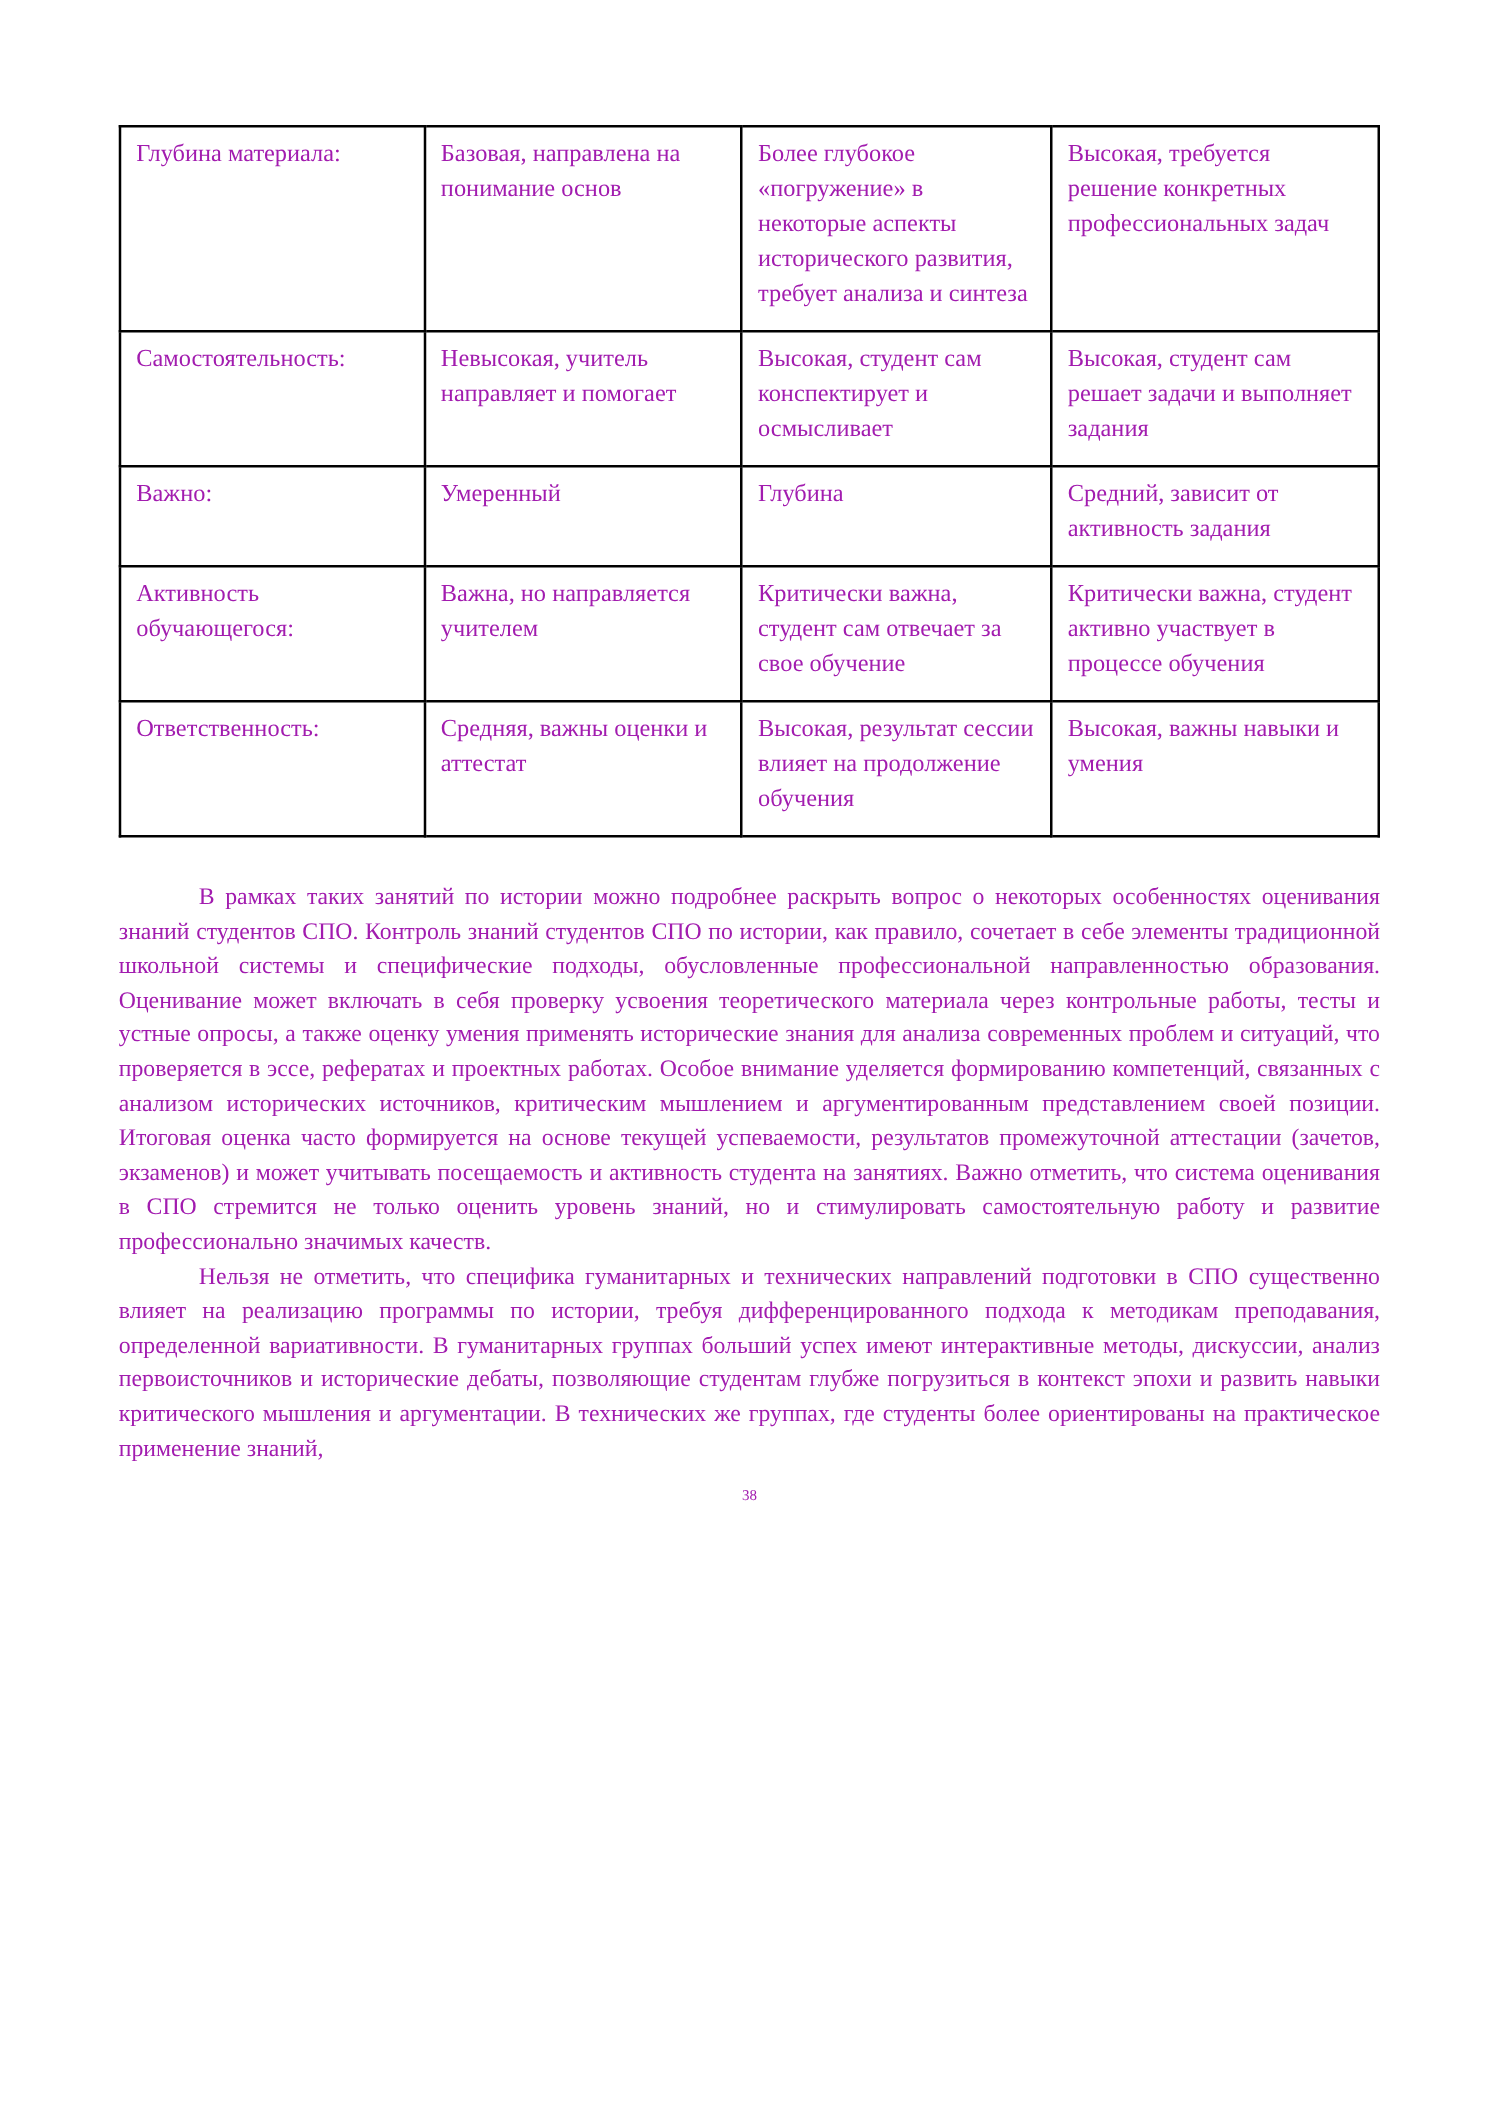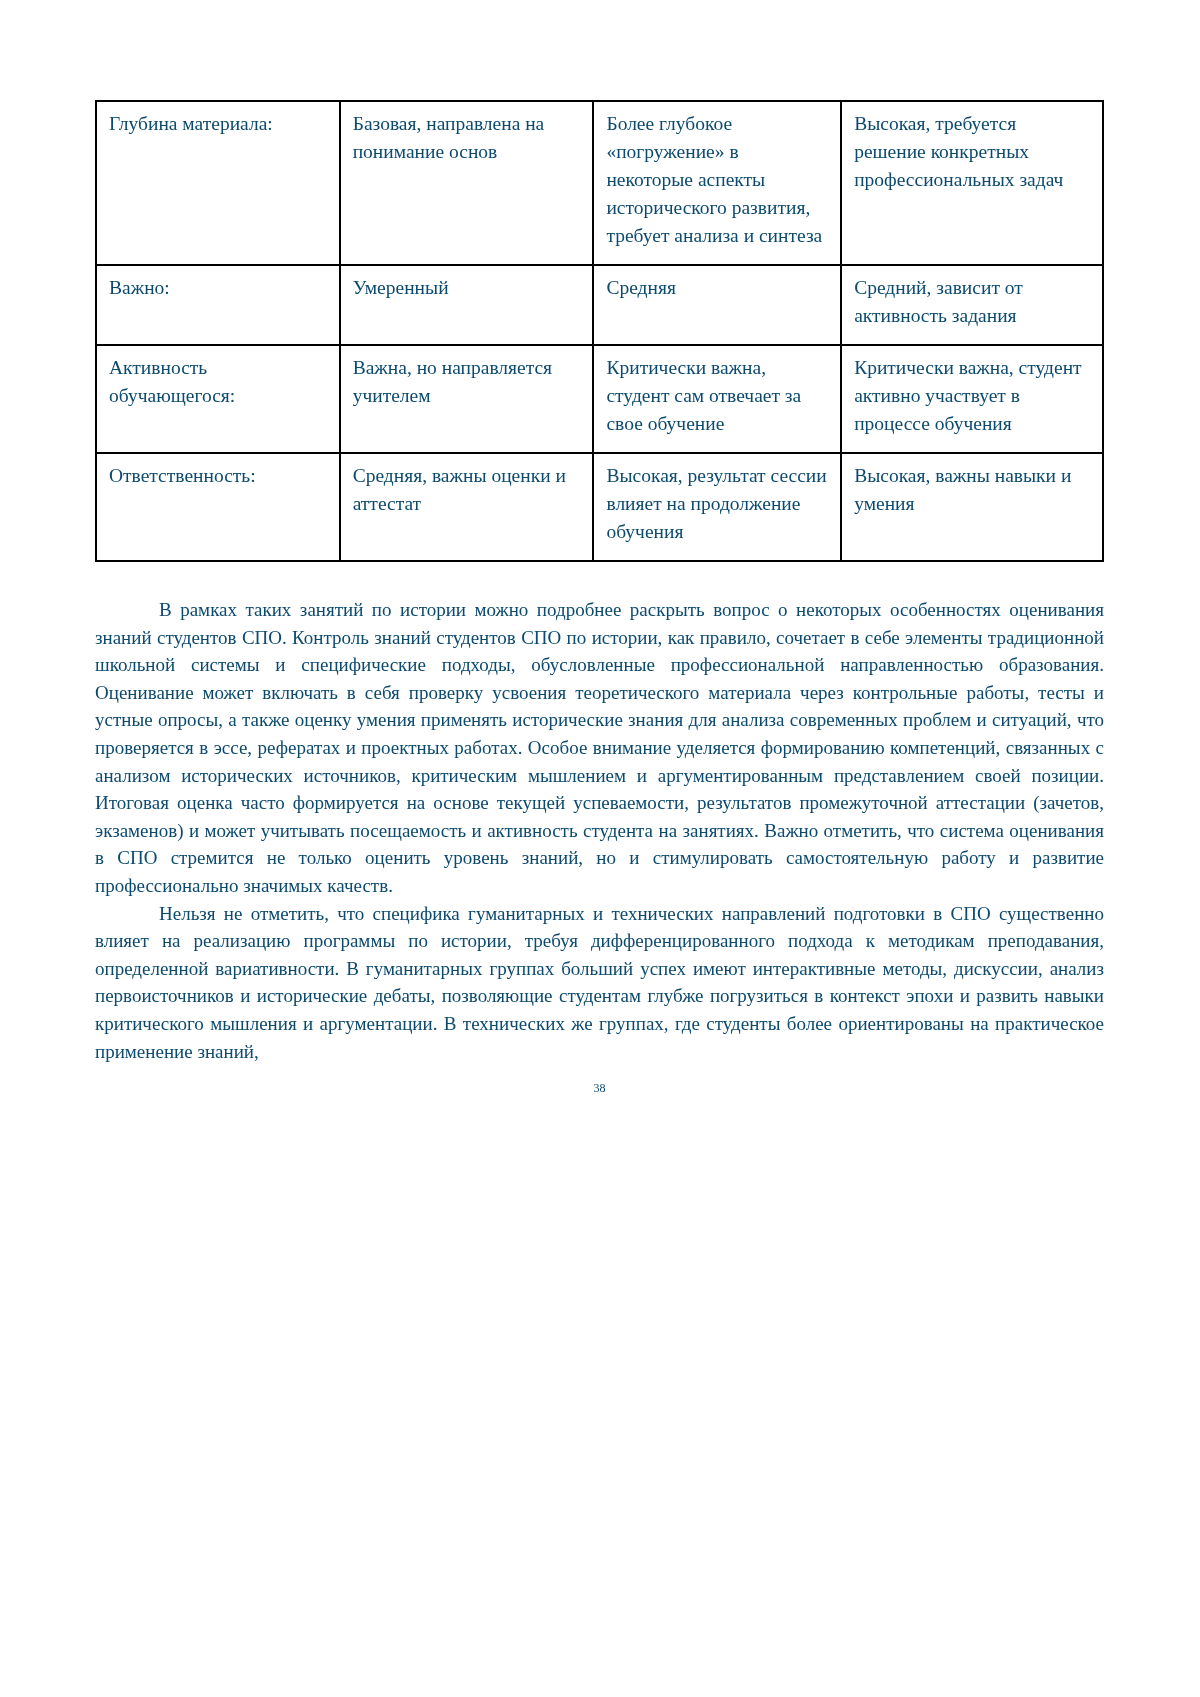--- a/index.html
+++ b/index.html
@@ -5,21 +5,21 @@
   * { margin: 0; padding: 0; box-sizing: border-box; }
 
   html, body {
     background: #ffffff;
   }
 
   .page {
     width: 1200px;
     height: 1697px;
     background: #ffffff;
-    color: #0c4a6e;
+    color: #a21caf;
     font-family: "Liberation Serif", "DejaVu Serif", serif;
     padding: 100px 96px 0 95px;
     position: relative;
     overflow: hidden;
   }
 
   table.comparison {
     width: 100%;
     border-collapse: collapse;
     table-layout: fixed;
@@ -72,23 +72,29 @@
         <col class="c3">
     </colgroup>
     <tbody>
       <tr>
         <td>Глубина материала:</td>
         <td>Базовая, направлена на понимание основ</td>
         <td>Более глубокое «погружение» в некоторые аспекты исторического развития, требует анализа и синтеза</td>
         <td>Высокая, требуется решение конкретных профессиональных задач</td>
       </tr>
       <tr>
+        <td>Самостоятельность:</td>
+        <td>Невысокая, учитель направляет и помогает</td>
+        <td>Высокая, студент сам конспектирует и осмысливает</td>
+        <td>Высокая, студент сам решает задачи и выполняет задания</td>
+      </tr>
+      <tr>
         <td>Важно:</td>
         <td>Умеренный</td>
-        <td>Средняя</td>
+        <td>Глубина</td>
         <td>Средний, зависит от активность задания</td>
       </tr>
       <tr>
         <td>Активность обучающегося:</td>
         <td>Важна, но направляется учителем</td>
         <td>Критически важна, студент сам отвечает за свое обучение</td>
         <td>Критически важна, студент активно участвует в процессе обучения</td>
       </tr>
       <tr>
         <td>Ответственность:</td>

